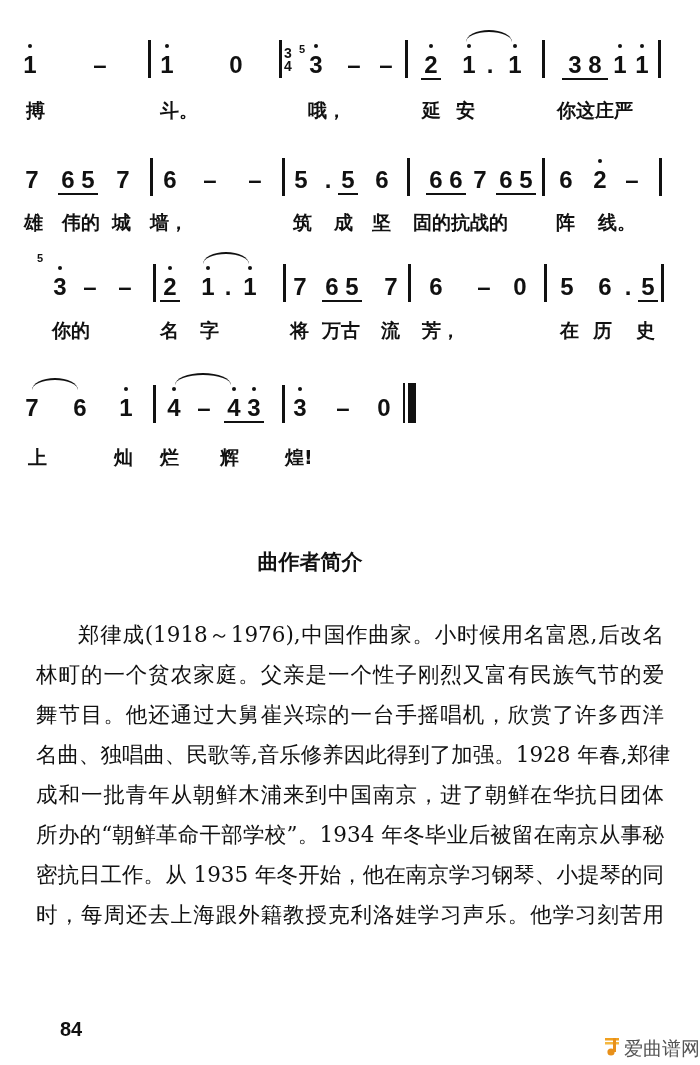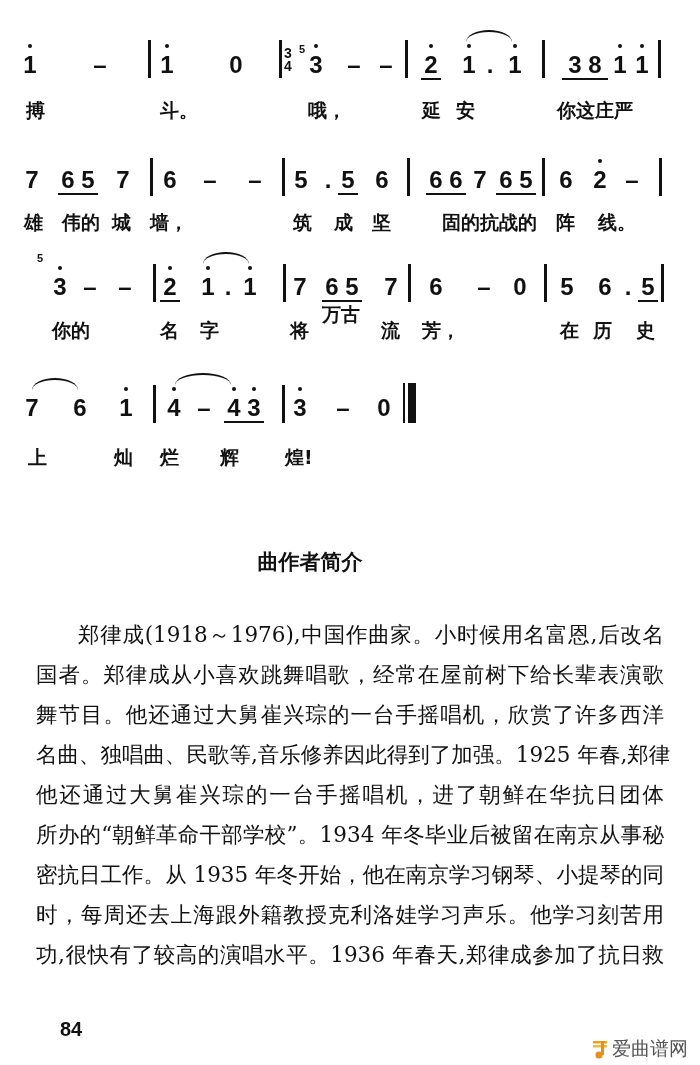--- a/index.html
+++ b/index.html
@@ -14,21 +14,21 @@
   .final{position:absolute;width:8px;height:40px;background:#111;}
   .final-thin{position:absolute;width:2px;height:40px;background:#111;}
   .slur{position:absolute;border-top:2px solid #111;border-radius:50% 50% 0 0/100% 100% 0 0;height:10px;}
   .ts{position:absolute;font-family:"Liberation Sans",sans-serif;font-weight:bold;font-size:14px;line-height:13px;text-align:center;}
   .grace{position:absolute;font-family:"Liberation Sans",sans-serif;font-weight:bold;font-size:11px;}
   .lyr{position:absolute;font-family:"DejaVu Sans",sans-serif;font-size:19px;font-weight:bold;white-space:pre;}
   .title{position:absolute;left:0;width:620px;top:548px;text-align:center;font-size:21px;font-weight:bold;}
   .para{position:absolute;left:36px;width:628px;top:615px;font-family:"DejaVu Serif","Liberation Serif",serif;font-size:21.5px;line-height:40px;text-align:justify;}
   .para .line{display:block;white-space:nowrap;text-align-last:justify;}
   .pageno{position:absolute;left:60px;top:1018px;font-size:20px;font-weight:bold;font-family:"Liberation Sans",sans-serif;}
-  .wm{position:absolute;right:12px;top:1036px;display:flex;align-items:center;gap:3px;}
+  .wm{position:absolute;right:0;top:1036px;display:flex;align-items:flex-start;gap:3px;}
   .wm-icon{width:18px;height:20px;position:relative;}
   .wm-text{font-size:19px;color:#555;font-family:"DejaVu Sans",sans-serif;}
 </style>
 </head>
 <body>
 
 <div class="score">
 
   <div class="sys" style="top:0">
     <div class="n dot-above" style="left:20px;top:53px">1</div>
@@ -85,21 +85,21 @@
     <div class="n" style="left:622px;top:168px">–</div>
     <div class="bar" style="left:659px;top:158px"></div>
 
     <div class="lyr" style="left:24px;top:210px">雄</div>
     <div class="lyr" style="left:62px;top:210px">伟的</div>
     <div class="lyr" style="left:112px;top:210px">城</div>
     <div class="lyr" style="left:150px;top:210px">墙，</div>
     <div class="lyr" style="left:293px;top:210px">筑</div>
     <div class="lyr" style="left:334px;top:210px">成</div>
     <div class="lyr" style="left:372px;top:210px">坚</div>
-    <div class="lyr" style="left:442px;top:210px">固的抗战的</div>
+    <div class="lyr" style="left:413px;top:210px">固的抗战的</div>
     <div class="lyr" style="left:556px;top:210px">阵</div>
     <div class="lyr" style="left:598px;top:210px">线。</div>
   </div>
 
   <div class="sys" style="top:0">
     <div class="grace" style="left:37px;top:252px">5</div>
     <div class="n dot-above" style="left:50px;top:275px">3</div>
     <div class="n" style="left:80px;top:275px">–</div>
     <div class="n" style="left:115px;top:275px">–</div>
     <div class="bar" style="left:153px;top:264px"></div>
@@ -120,21 +120,21 @@
     <div class="n" style="left:557px;top:275px">5</div>
     <div class="n" style="left:595px;top:275px">6</div>
     <div class="n" style="left:618px;top:275px">.</div>
     <div class="n ul" style="left:638px;top:275px">5</div>
     <div class="bar" style="left:661px;top:264px"></div>
 
     <div class="lyr" style="left:52px;top:318px">你的</div>
     <div class="lyr" style="left:160px;top:318px">名</div>
     <div class="lyr" style="left:200px;top:318px">字</div>
     <div class="lyr" style="left:290px;top:318px">将</div>
-    <div class="lyr" style="left:322px;top:302px">万古</div>
+    <div class="lyr" style="left:322px;top:318px">万古</div>
     <div class="lyr" style="left:381px;top:318px">流</div>
     <div class="lyr" style="left:422px;top:318px">芳，</div>
     <div class="lyr" style="left:560px;top:318px">在</div>
     <div class="lyr" style="left:593px;top:318px">历</div>
     <div class="lyr" style="left:636px;top:318px">史</div>
   </div>
 
   <div class="sys" style="top:0">
     <div class="slur" style="left:32px;top:378px;width:46px"></div>
     <div class="n" style="left:22px;top:396px">7</div>
@@ -158,28 +158,27 @@
     <div class="lyr" style="left:160px;top:445px">烂</div>
     <div class="lyr" style="left:220px;top:445px">辉</div>
     <div class="lyr" style="left:285px;top:445px">煌!</div>
   </div>
 </div>
 
 <div class="title">曲作者简介</div>
 
 <div class="para">
   <span class="line" style="padding-left:42px">郑律成(1918～1976),中国作曲家。小时候用名富恩,后改名</span>
-  <span class="line">国者。郑律成从小喜欢跳舞唱歌，经常在屋前树下给长辈表演歌</span>
+  <span class="line">林町的一个贫农家庭。父亲是一个性子刚烈又富有民族气节的爱</span>
   <span class="line">舞节目。他还通过大舅崔兴琮的一台手摇唱机，欣赏了许多西洋</span>
-  <span class="line">名曲、独唱曲、民歌等,音乐修养因此得到了加强。1925 年春,郑律</span>
-  <span class="line">他还通过大舅崔兴琮的一台手摇唱机，进了朝鲜在华抗日团体</span>
+  <span class="line">名曲、独唱曲、民歌等,音乐修养因此得到了加强。1928 年春,郑律</span>
+  <span class="line">成和一批青年从朝鲜木浦来到中国南京，进了朝鲜在华抗日团体</span>
   <span class="line">所办的“朝鲜革命干部学校”。1934 年冬毕业后被留在南京从事秘</span>
   <span class="line">密抗日工作。从 1935 年冬开始，他在南京学习钢琴、小提琴的同</span>
   <span class="line">时，每周还去上海跟外籍教授克利洛娃学习声乐。他学习刻苦用</span>
-  <span class="line">功,很快有了较高的演唱水平。1936 年春天,郑律成参加了抗日救</span>
 </div>
 
 <div class="pageno">84</div>
 
 <div class="wm">
   <span class="wm-icon">
     <svg width="18" height="20" viewBox="0 0 18 20">
       <rect x="2" y="2" width="14" height="2.5" fill="#f0a020"></rect>
       <rect x="2" y="6" width="14" height="2.5" fill="#f5b840"></rect>
       <rect x="10" y="2" width="3" height="14" fill="#e8901a"></rect>

